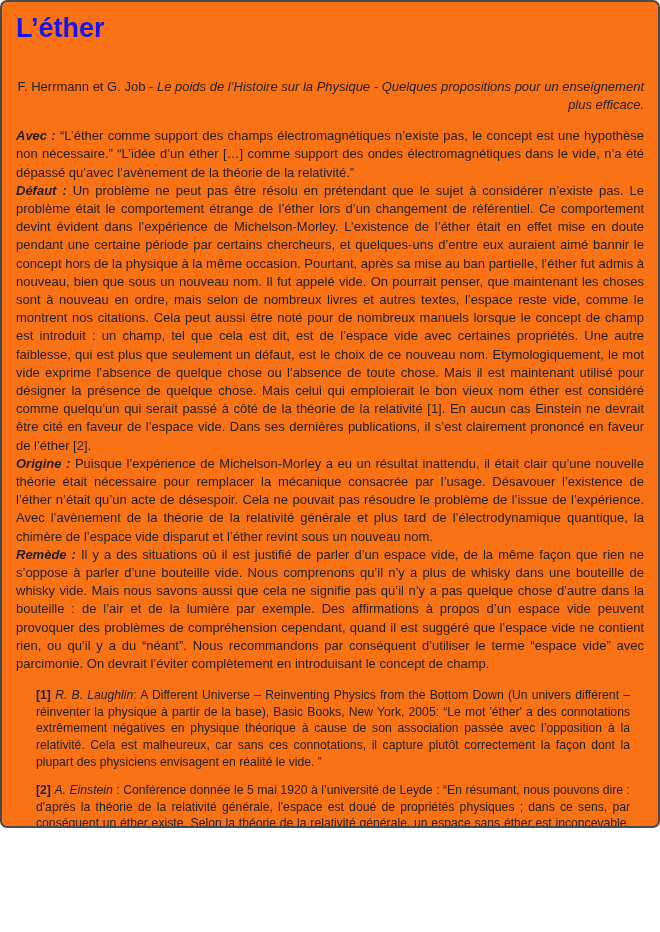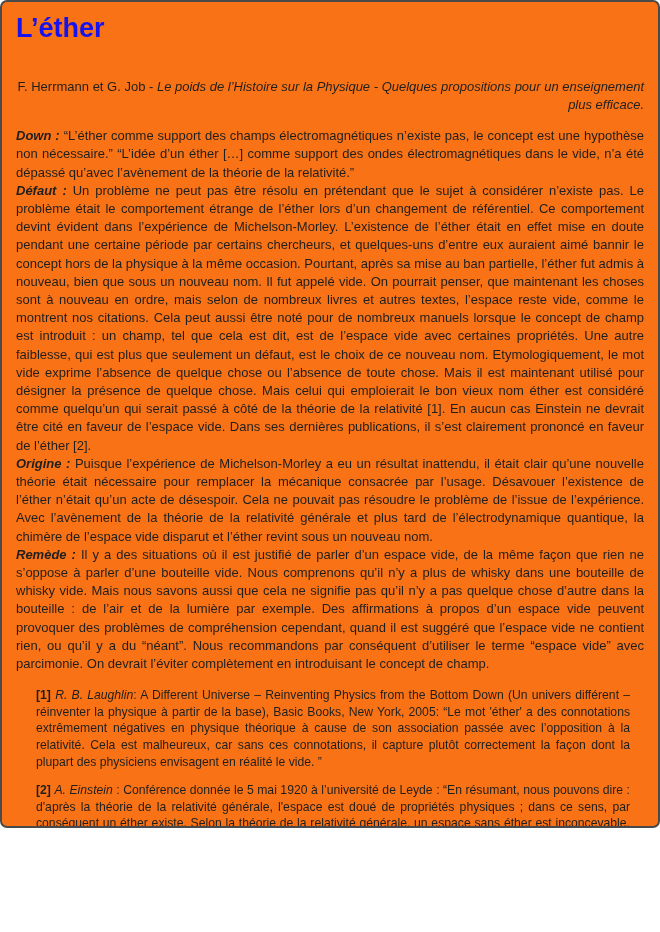--- a/index.html
+++ b/index.html
@@ -73,21 +73,21 @@
 </head>
 <body>
 
 <div class="page">
 
   <h1 class="doc-title">L’éther</h1>
 
   <p class="byline"><span>F. Herrmann et G. Job - </span><span class="work">Le poids de l’Histoire sur la Physique - Quelques propositions pour un enseignement plus efficace.</span></p>
 
   <div class="doc-body">
-    <p><span class="sec-label">Down :</span> <span>“L’éther comme support des champs électromagnétiques n’existe pas, le concept est une hypothèse non nécessaire.” “L’idée d’un éther […] comme support des ondes électromagnétiques dans le vide, n’a été dépassé qu’avec l’avènement de la théorie de la relativité.”</span></p>
+    <p><span class="sec-label">Avec :</span> <span>“L’éther comme support des champs électromagnétiques n’existe pas, le concept est une hypothèse non nécessaire.” “L’idée d’un éther […] comme support des ondes électromagnétiques dans le vide, n’a été dépassé qu’avec l’avènement de la théorie de la relativité.”</span></p>
     <p><span class="sec-label">Défaut :</span> <span>Un problème ne peut pas être résolu en prétendant que le sujet à considérer n’existe pas. Le problème était le comportement étrange de l’éther lors d’un changement de référentiel. Ce comportement devint évident dans l’expérience de Michelson-Morley. L’existence de l’éther était en effet mise en doute pendant une certaine période par certains chercheurs, et quelques-uns d’entre eux auraient aimé bannir le concept hors de la physique à la même occasion. Pourtant, après sa mise au ban partielle, l’éther fut admis à nouveau, bien que sous un nouveau nom. Il fut appelé vide. On pourrait penser, que maintenant les choses sont à nouveau en ordre, mais selon de nombreux livres et autres textes, l’espace reste vide, comme le montrent nos citations. Cela peut aussi être noté pour de nombreux manuels lorsque le concept de champ est introduit : un champ, tel que cela est dit, est de l’espace vide avec certaines propriétés. Une autre faiblesse, qui est plus que seulement un défaut, est le choix de ce nouveau nom. Etymologiquement, le mot vide exprime l’absence de quelque chose ou l’absence de toute chose. Mais il est maintenant utilisé pour désigner la présence de quelque chose. Mais celui qui emploierait le bon vieux nom éther est considéré comme quelqu’un qui serait passé à côté de la théorie de la relativité [1]. En aucun cas Einstein ne devrait être cité en faveur de l’espace vide. Dans ses dernières publications, il s’est clairement prononcé en faveur de l’éther [2].</span></p>
     <p><span class="sec-label italic-only">Origine :</span> <span>Puisque l’expérience de Michelson-Morley a eu un résultat inattendu, il était clair qu’une nouvelle théorie était nécessaire pour remplacer la mécanique consacrée par l’usage. Désavouer l’existence de l’éther n’était qu’un acte de désespoir. Cela ne pouvait pas résoudre le problème de l’issue de l’expérience. Avec l’avènement de la théorie de la relativité générale et plus tard de l’électrodynamique quantique, la chimère de l’espace vide disparut et l’éther revint sous un nouveau nom.</span></p>
     <p><span class="sec-label">Remède :</span> <span>Il y a des situations où il est justifié de parler d’un espace vide, de la même façon que rien ne s’oppose à parler d’une bouteille vide. Nous comprenons qu’il n’y a plus de whisky dans une bouteille de whisky vide. Mais nous savons aussi que cela ne signifie pas qu’il n’y a pas quelque chose d’autre dans la bouteille : de l’air et de la lumière par exemple. Des affirmations à propos d’un espace vide peuvent provoquer des problèmes de compréhension cependant, quand il est suggéré que l’espace vide ne contient rien, ou qu’il y a du “néant”. Nous recommandons par conséquent d’utiliser le terme “espace vide” avec parcimonie. On devrait l’éviter complètement en introduisant le concept de champ.</span></p>
   </div>
 
   <div class="footnotes">
     <p><span class="fn-marker">[1]</span> <span class="fn-author">R. B. Laughlin</span><span>: A Different Universe – Reinventing Physics from the Bottom Down (Un univers différent – réinventer la physique à partir de la base), Basic Books, New York, 2005: “Le mot 'éther' a des connotations extrêmement négatives en physique théorique à cause de son association passée avec l’opposition à la relativité. Cela est malheureux, car sans ces connotations, il capture plutôt correctement la façon dont la plupart des physiciens envisagent en réalité le vide. ”</span></p>
     <p><span class="fn-marker">[2]</span> <span class="fn-author">A. Einstein</span><span> : Conférence donnée le 5 mai 1920 à l’université de Leyde : “En résumant, nous pouvons dire : d'après la théorie de la relativité générale, l'espace est doué de propriétés physiques ; dans ce sens, par conséquent un éther existe. Selon la théorie de la relativité générale, un espace sans éther est inconcevable, car non seulement la propagation de la lumière y serait impossible, mais il n'y aurait même aucune possibilité d'existence pour les règles et les horloges et par conséquent aussi pour les distances spatiotemporelles dans le sens de la physique. Cet éther ne doit cependant pas être conçu comme étant doué de la propriété qui caractérise les milieux pondérables, c’est-à-dire comme constitué de parties pouvant être suivies dans le temps : la notion de mouvement ne doit pas lui être appliquée.” (Traduction M. Solovine, éditions Gauthier-Villars et Cie, 1921).</span></p>
   </div>
 

